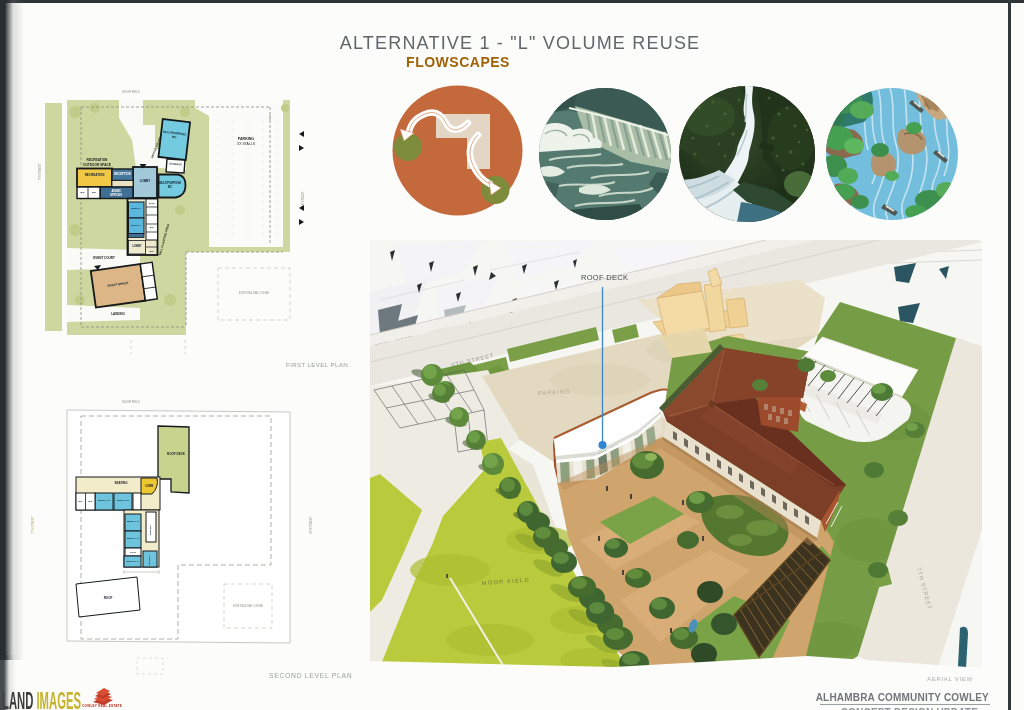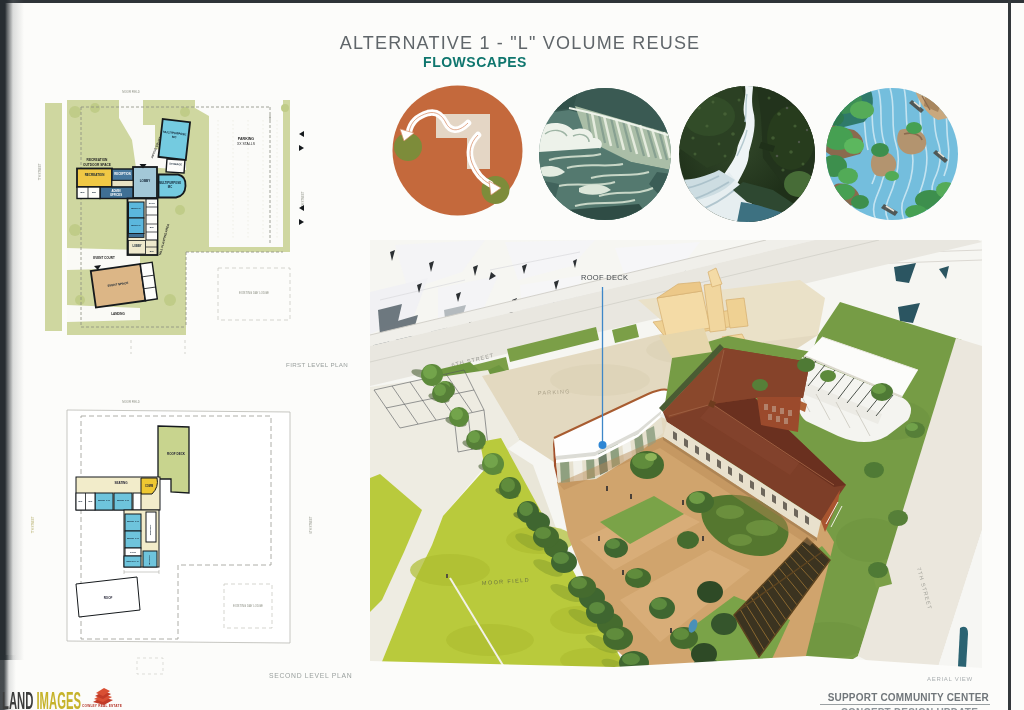--- a/index.html
+++ b/index.html
@@ -13,21 +13,21 @@
 <div class="abs" style="left:0;top:0;width:1024px;height:2.5px;background:#2f3438;"></div>
 
 <div class="abs" style="left:1008px;top:0;width:3px;height:710px;background:#33383b;"></div>
 
 <div class="abs" style="left:0;top:0;width:26px;height:660px;background:linear-gradient(90deg,#272d31 0 5px,rgba(39,45,49,.75) 7px,rgba(120,125,128,.25) 13px,rgba(200,200,200,0) 24px);"></div>
 
 <div class="abs" style="left:0;top:655px;width:16px;height:55px;background:linear-gradient(90deg,rgba(39,45,49,.85) 0 4px,rgba(120,125,128,.2) 9px,rgba(200,200,200,0) 16px);"></div>
 
 <div class="abs" style="left:0;top:33px;width:1040px;text-align:center;font-size:18px;letter-spacing:1.2px;color:#60666a;">ALTERNATIVE 1 - "L" VOLUME REUSE</div>
 
-<div class="abs" style="left:0;top:54px;width:916px;text-align:center;font-size:14px;font-weight:bold;letter-spacing:0.5px;color:#0f766e;padding-left:17px;">FLOWSCAPES</div>
+<div class="abs" style="left:0;top:54px;width:916px;text-align:center;font-size:14px;font-weight:bold;letter-spacing:0.5px;color:#a16207;">FLOWSCAPES</div>
 
 <svg class="abs" style="left:392px;top:85px;" width="131" height="131" viewBox="0 0 131 131">
   <circle cx="65.5" cy="65.5" r="65" fill="#c4693c"></circle>
   <path d="M44 29 H98 V84 H75 V53 H44 Z" fill="#e6dfd0" opacity=".93"></path>
   <circle cx="16" cy="62" r="14" fill="#7d8c3a"></circle>
   <circle cx="103.5" cy="105" r="14" fill="#7d8c3a"></circle>
   <path d="M76 38 C 66 48, 58 46, 54 38 C 50 30, 44 26, 36 28 C 26 31, 19 36, 17 47" fill="none" stroke="#ffffff" stroke-width="6.5" stroke-linecap="round"></path>
   <path d="M76 38 C 66 48, 58 46, 54 38 C 50 30, 44 26, 36 28 C 26 31, 19 36, 17 47" fill="none" stroke="#d8916b" stroke-width="0.8"></path>
   <path d="M12 56 L8 44 L22 48 Z" fill="#ffffff"></path>
   <path d="M12 56 L8 44 L22 48 Z" fill="none" stroke="#d8916b" stroke-width="0.7"></path>
@@ -854,17 +854,17 @@
 
 <svg class="abs" style="left:91px;top:688px;" width="24" height="18" viewBox="0 0 24 18">
   <path d="M2 14 L11 9 L22 12 L13 17 Z" fill="#c23b28"></path>
   <path d="M3 11 L12 6 L21 9 L12 14 Z" fill="#d94f33"></path>
   <path d="M4 8 L13 3 L20 6 L12 11 Z" fill="#c23b28"></path>
   <path d="M5 5 L13 0 L19 3 L12 8 Z" fill="#d94f33"></path>
 </svg>
 
 <div class="abs" style="left:82px;top:704px;font-size:3.2px;letter-spacing:.2px;color:#b33326;font-weight:bold;">COWLEY REAL ESTATE</div>
 
-<div class="abs" style="left:600px;top:692px;width:389px;text-align:right;font-size:10px;font-weight:bold;letter-spacing:0.2px;color:#70767a;">SUPPORT COMMUNITY CENTER</div>
+<div class="abs" style="left:600px;top:692px;width:389px;text-align:right;font-size:10px;font-weight:bold;letter-spacing:0.2px;color:#70767a;">ALHAMBRA COMMUNITY COWLEY</div>
 
 <div class="abs" style="left:820px;top:704px;width:170px;height:1px;background:#9aa0a2;"></div>
 
 <div class="abs" style="left:600px;top:707px;width:378px;text-align:right;font-size:10px;font-weight:bold;letter-spacing:0.2px;color:#8e959a;">CONCEPT DESIGN UPDATE</div>
 
 </body></html>

